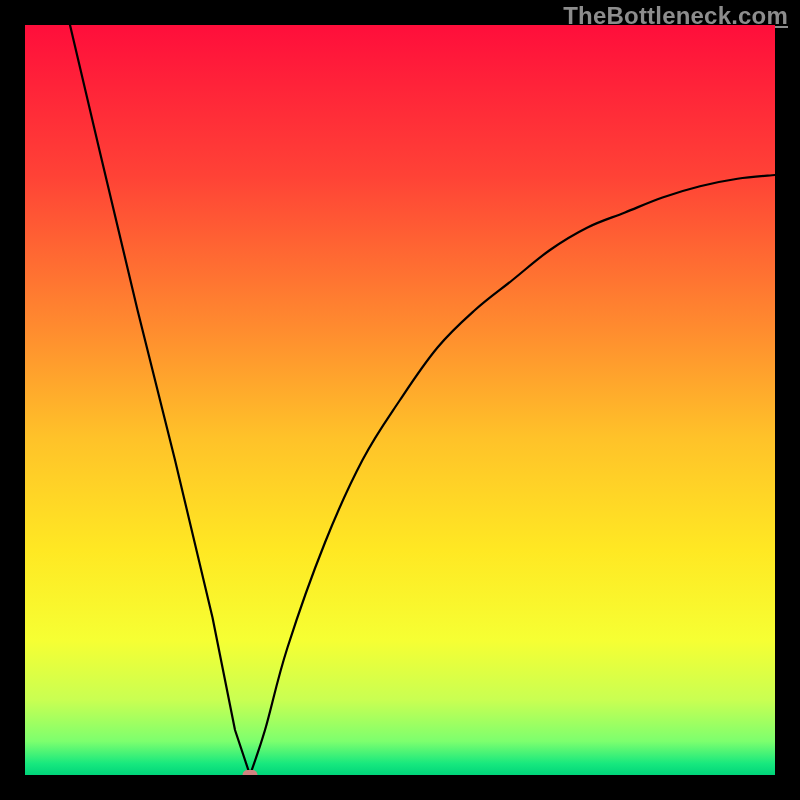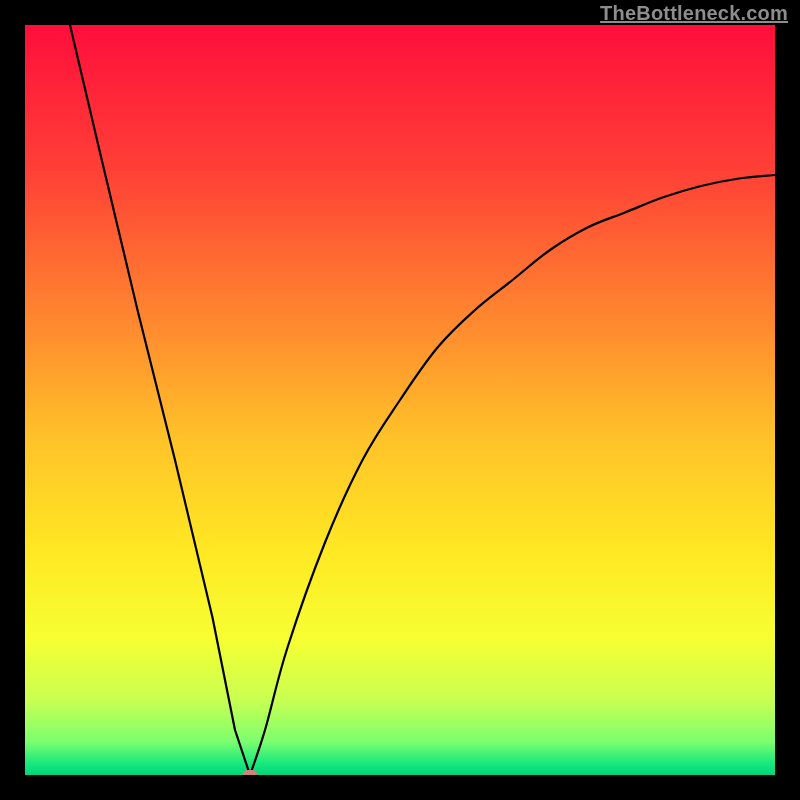--- a/index.html
+++ b/index.html
@@ -43,21 +43,21 @@
     width: 15px;
     height: 10px;
     border-radius: 5px;
     transform: translate(-50%, -50%);
   }
   .watermark {
     position: absolute;
     top: 2px;
     right: 12px;
     font-family: Arial, Helvetica, sans-serif;
-    font-size: 20px;
+    font-size: 24px;
     font-weight: 600;
     color: #8d8d8d;
     letter-spacing: 0.2px;
     text-decoration: underline;
   }
 </style>
 </head>
 <body>
 <div class="frame">
 

